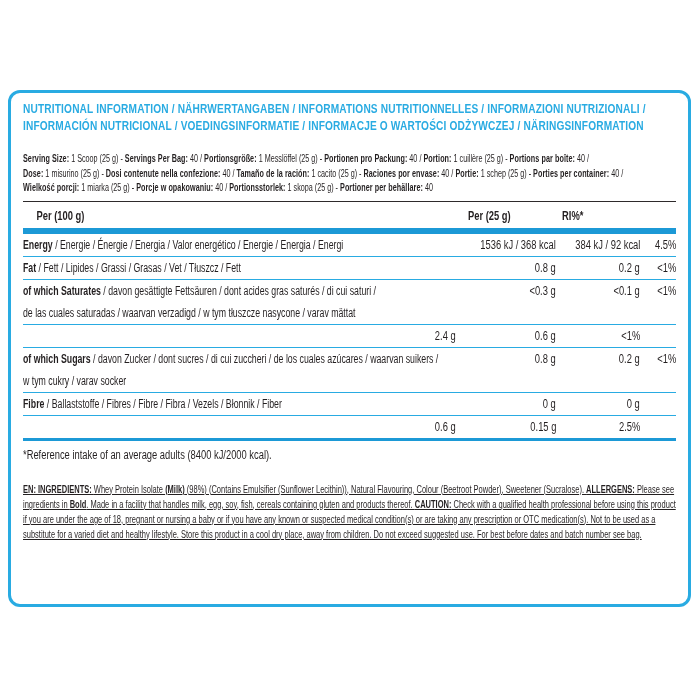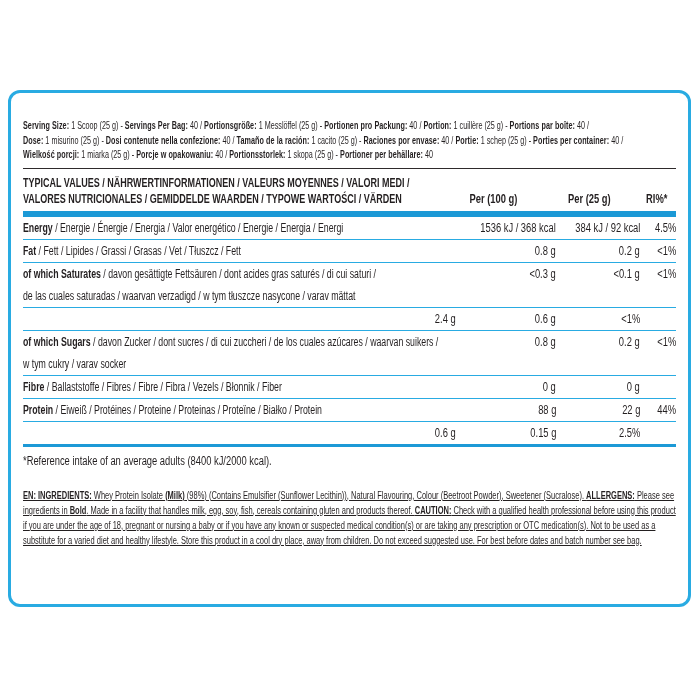--- a/index.html
+++ b/index.html
@@ -40,34 +40,34 @@
   .tval{text-align:right;min-width:0;}
   .footnote{margin-top:8px;font-size:12px;line-height:12px;}
   .ingredients{margin-top:21px;font-size:10px;line-height:15px;text-decoration:underline;}
   .cond-wrap{width:133.4%;transform:scaleX(.75);transform-origin:0 0;}
 </style>
 </head>
 <body>
 
 <div class="label-box">
 
+  <div class="cyan-header">
+    <div class="cond cx78">NUTRITIONAL INFORMATION / NÄHRWERTANGABEN / INFORMATIONS NUTRITIONNELLES / INFORMAZIONI NUTRIZIONALI /</div>
+    <div class="cond cx78">INFORMACIÓN NUTRICIONAL / VOEDINGSINFORMATIE / INFORMACJE O WARTOŚCI ODŻYWCZEJ / NÄRINGSINFORMATION</div>
+  </div>
 
   <div class="serving">
       <div class="cond cx72"><b>Serving Size:</b><span> 1 Scoop (25 g) - </span><b>Servings Per Bag:</b><span> 40  /  </span><b>Portionsgröße:</b><span> 1 Messlöffel (25 g) - </span><b>Portionen pro Packung:</b><span> 40  /  </span><b>Portion:</b><span> 1 cuillère (25 g) - </span><b>Portions par boîte:</b><span> 40  /</span></div>
       <div class="cond cx72"><b>Dose:</b><span> 1 misurino (25 g) - </span><b>Dosi contenute nella confezione:</b><span> 40  /  </span><b>Tamaño de la ración:</b><span> 1 cacito (25 g) - </span><b>Raciones por envase:</b><span> 40  /  </span><b>Portie:</b><span> 1 schep (25 g) - </span><b>Porties per container:</b><span> 40  /</span></div>
       <div class="cond cx72"><b>Wielkość porcji:</b><span> 1 miarka (25 g) - </span><b>Porcje w opakowaniu:</b><span> 40  /  </span><b>Portionsstorlek:</b><span> 1 skopa (25 g) - </span><b>Portioner per behällare:</b><span> 40</span></div>
     </div>
 
   <div class="rule-dark"></div>
 
   <div class="tv-header">
-    <div class="tv-titles">
-      <div class="cond cx75">TYPICAL VALUES / NÄHRWERTINFORMATIONEN / VALEURS MOYENNES / VALORI MEDI /</div>
-      <div class="cond cx75">VALORES NUTRICIONALES / GEMIDDELDE WAARDEN / TYPOWE WARTOŚCI / VÄRDEN</div>
-    </div>
     <div class="colh"><span class="condR">Per (100 g)</span></div>
     <div class="colh"><span class="condR">Per (25 g)</span></div>
     <div class="colh"><span class="condR">RI%*</span></div>
   </div>
 
   <div class="blue-bar"></div>
 
   <div class="table-body">
       <div class="trow">
         <div class="tlabel">
@@ -110,28 +110,20 @@
       </div>
       <div class="trow">
         <div class="tlabel">
           <div class="cond cx73"><b>Fibre</b><span> / Ballaststoffe / Fibres / Fibre / Fibra / Vezels / Błonnik / Fiber</span></div>
         </div>
         <div class="tval"><span class="condR">0 g</span></div>
         <div class="tval"><span class="condR">0 g</span></div>
         <div class="tval"><span class="condR"></span></div>
       </div>
       <div class="trow">
-        <div class="tlabel">
-          <div class="cond cx73"><b>Protein</b><span> / Eiweiß / Protéines / Proteine / Proteinas / Proteïne / Białko / Protein</span></div>
-        </div>
-        <div class="tval"><span class="condR">88 g</span></div>
-        <div class="tval"><span class="condR">22 g</span></div>
-        <div class="tval"><span class="condR">44%</span></div>
-      </div>
-      <div class="trow">
         <div class="tval"><span class="condR">0.6 g</span></div>
         <div class="tval"><span class="condR">0.15 g</span></div>
         <div class="tval"><span class="condR">2.5%</span></div>
       </div>
     </div>
 
   <div class="footnote">
     <span class="cond cx78">*Reference intake of an average adults (8400 kJ/2000 kcal).</span>
   </div>
 

